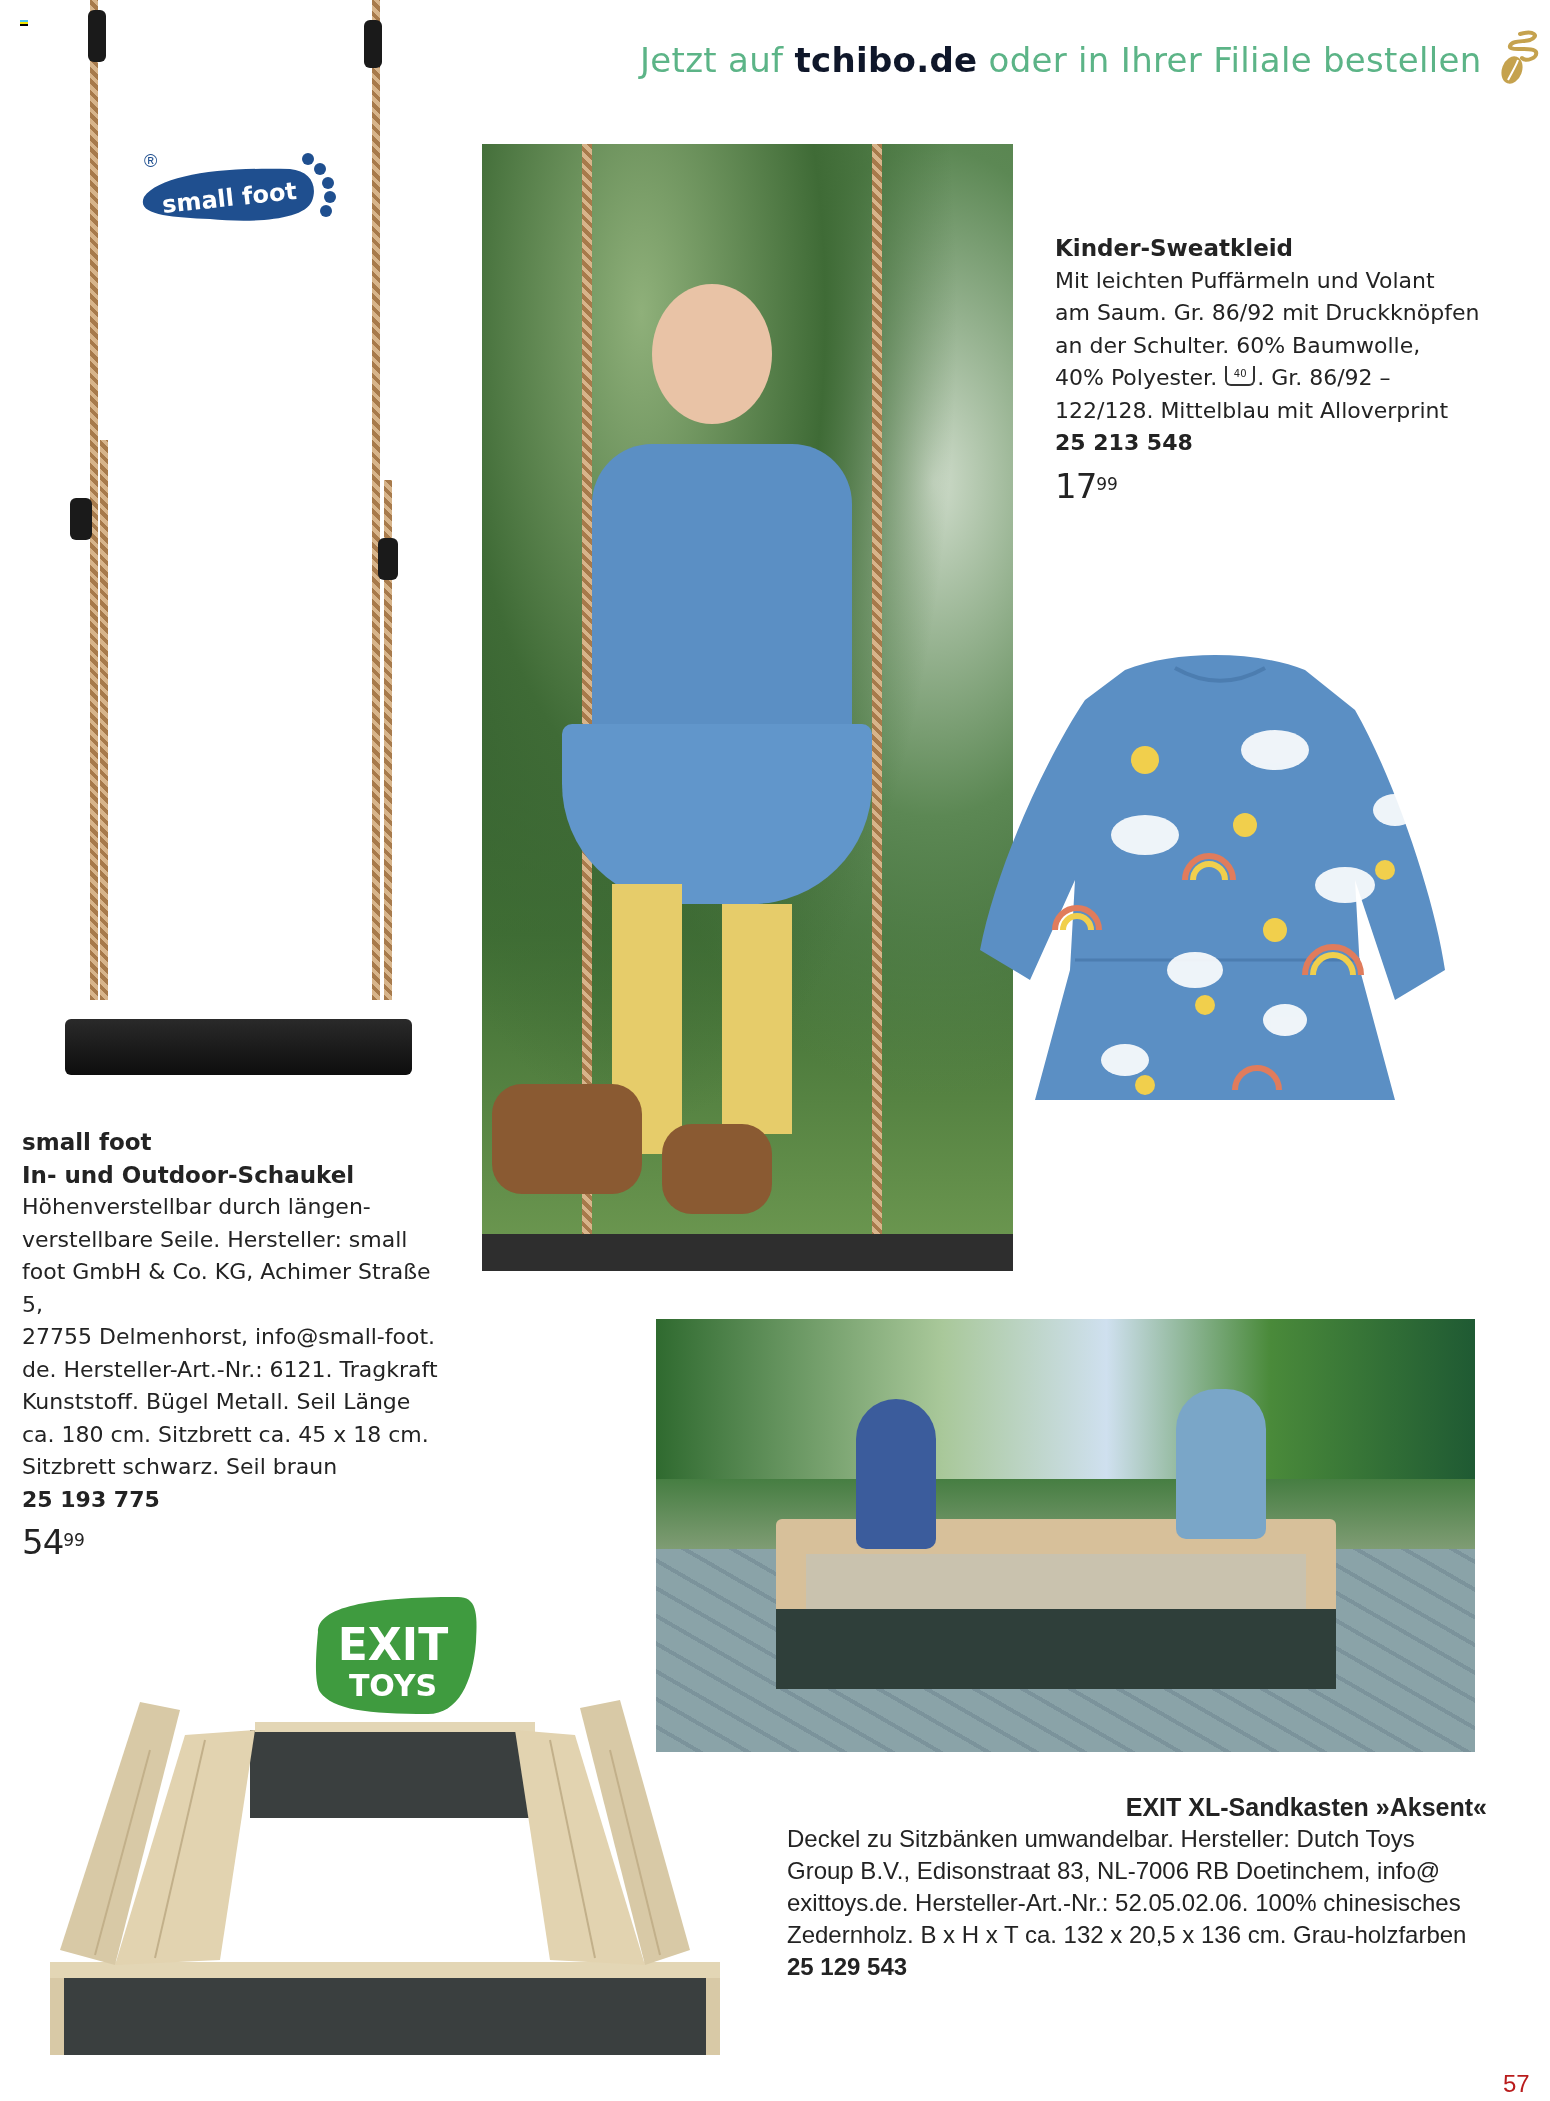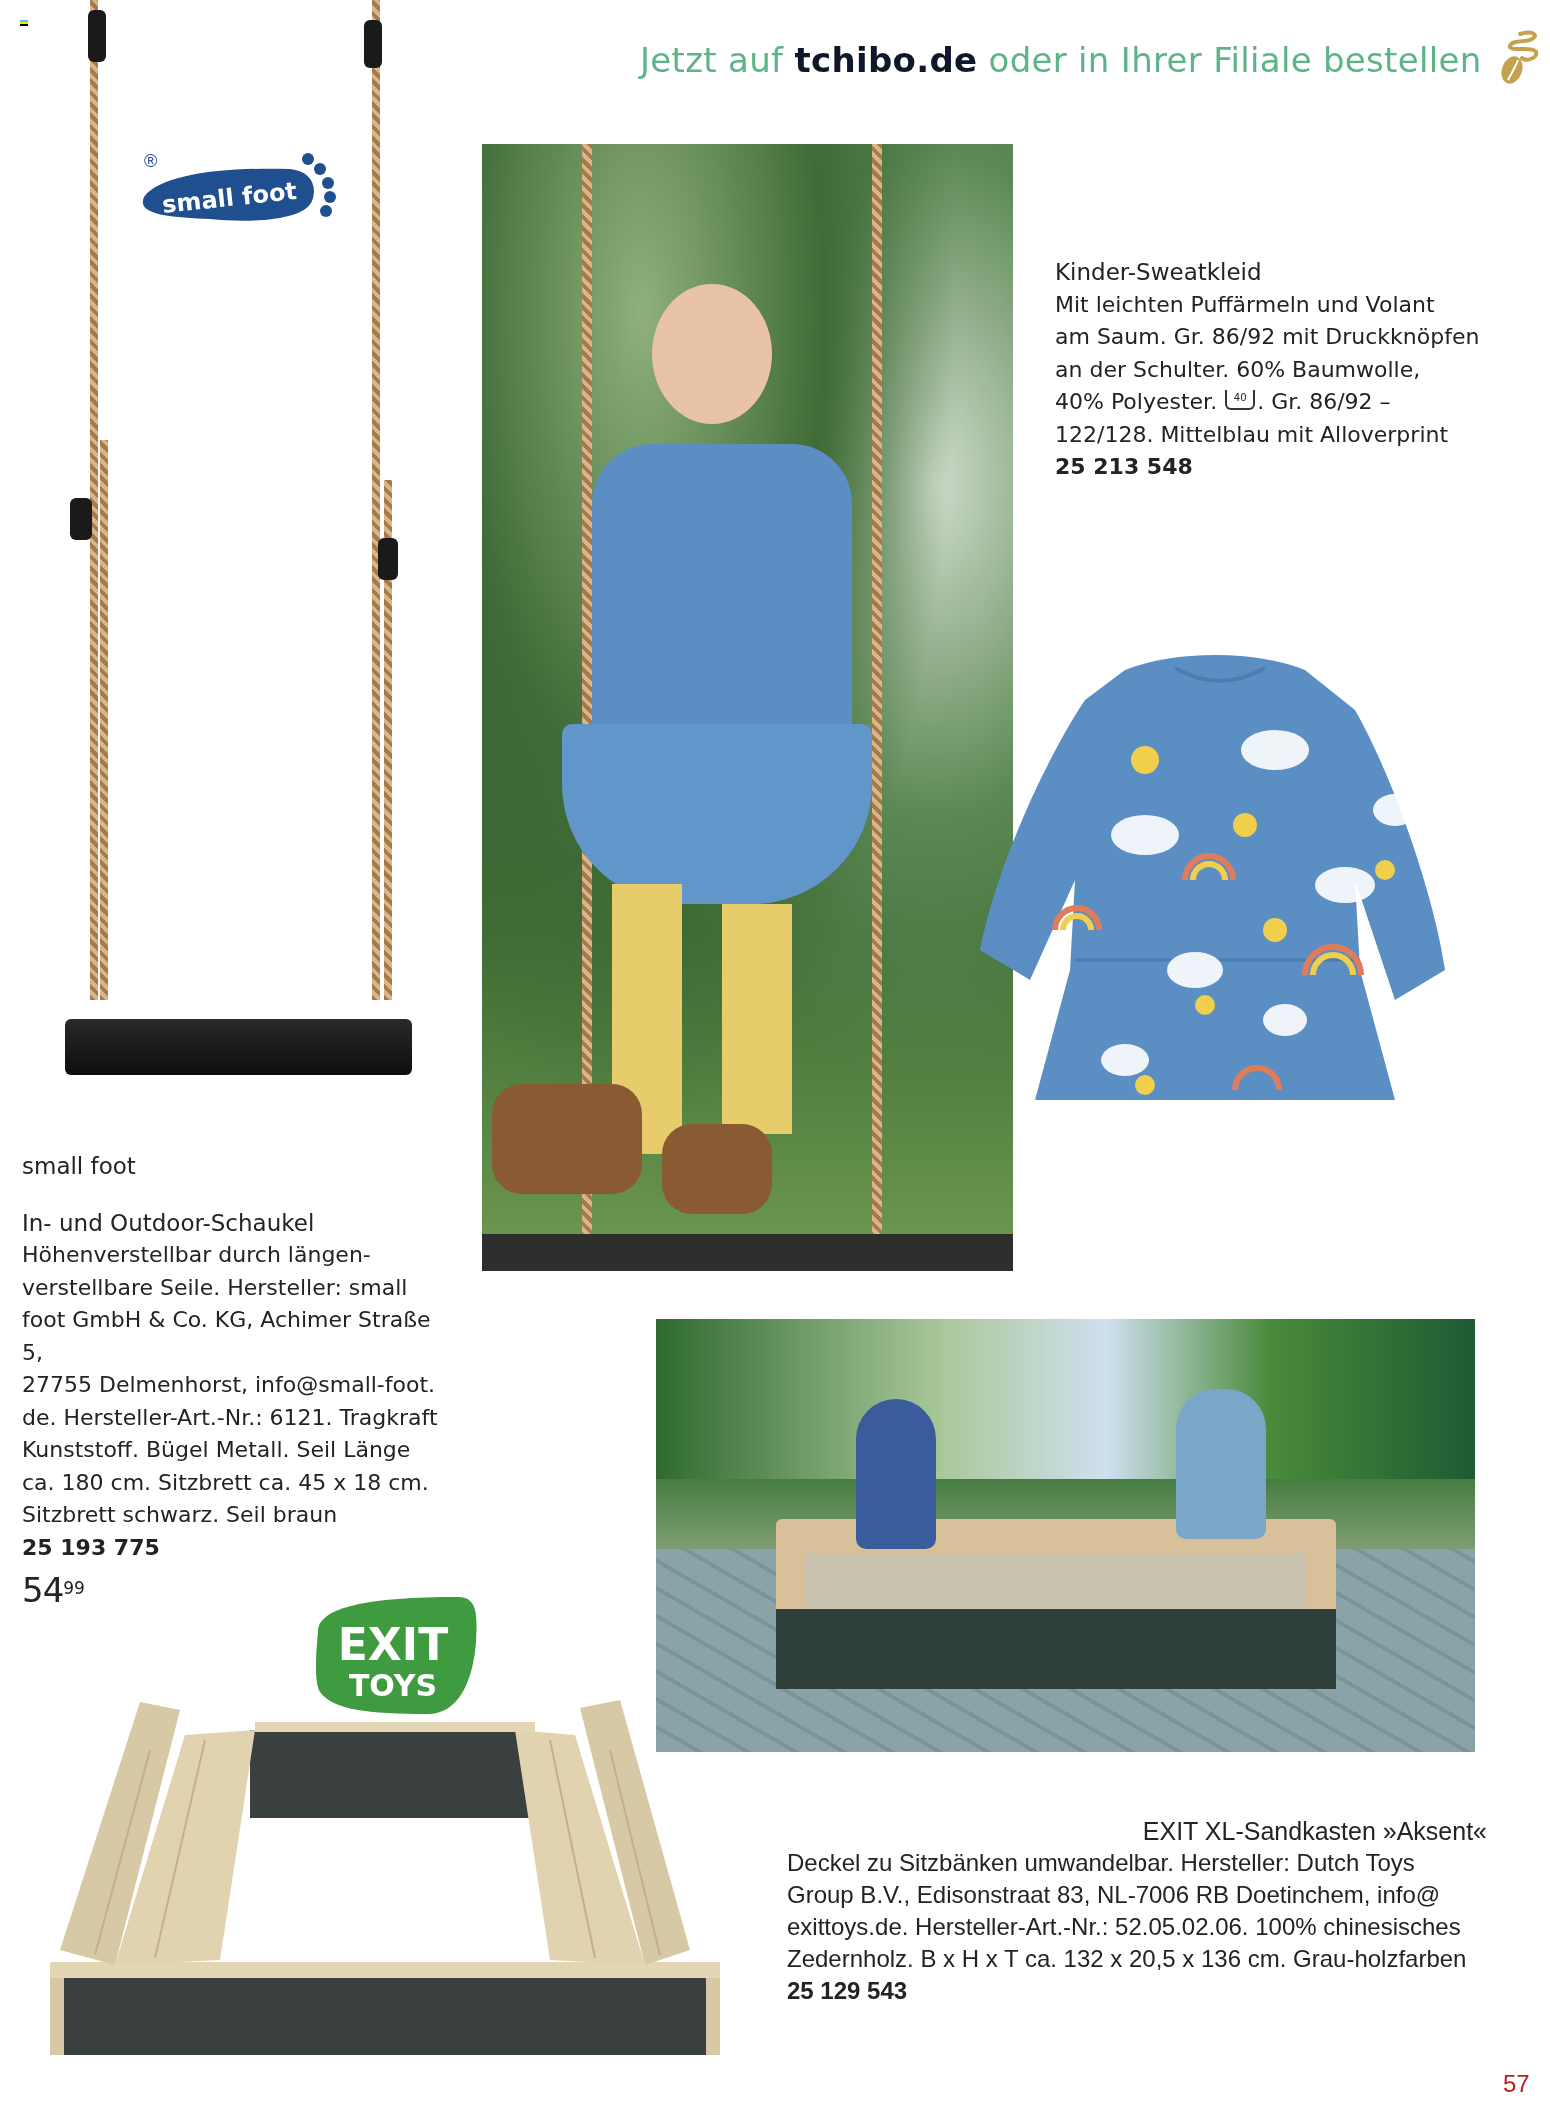--- a/index.html
+++ b/index.html
@@ -6,21 +6,21 @@
   body { width:1550px; height:2101px; position:relative; background:#ffffff; overflow:hidden;
          font-family:"Liberation Sans", sans-serif; color:#1e1e1e; }
   .abs { position:absolute; }
   .cmyk { left:20px; top:20px; width:8px; height:8px; }
   .cmyk i { display:block; height:2px; }
   .headline { left:640px; top:40px; font-size:34px; color:#5cb487; letter-spacing:0.3px; white-space:nowrap; font-family:"DejaVu Sans", sans-serif; }
   .headline b { font-weight:bold; color:#0f172a; }
   .tchibo-logo { left:1490px; top:28px; width:60px; height:60px; }
 
   .text-block { font-size:22px; line-height:32.5px; color:#232323; font-family:"DejaVu Sans", sans-serif; }
-  .text-block .title { font-weight:normal; font-size:23px;margin-top:24px; }
+  .text-block .title { font-weight:bold; font-size:23px; }
   .text-block .artnr { font-weight:bold; }
   .text-block .price { font-size:34px; line-height:40px; margin-top:6px; letter-spacing:-1px; }
   .text-block .price sup { font-size:17px; vertical-align:top; position:relative; top:-2px; letter-spacing:0; }
 
   .dress-text { left:1055px; top:232px; width:440px; }
   .swing-text { left:22px; top:1126px; width:430px; }
   .sandbox-text { left:787px; top:1791px; width:700px; font-family:"Liberation Sans", sans-serif; font-size:24px; line-height:32px; }
   .sandbox-text .title { font-size:25px;text-align:right; }
   .sandbox-text .price { font-size:36px; }
 
@@ -116,20 +116,21 @@
 </div>
 
 <div class="abs text-block dress-text">
   <div class="title">Kinder-Sweatkleid</div>
   <div>Mit leichten Puffärmeln und Volant</div>
   <div>am Saum. Gr. 86/92 mit Druckknöpfen</div>
   <div>an der Schulter. 60% Baumwolle,</div>
   <div><span>40% Polyester.</span><span class="wash-icon">40</span><span>. Gr. 86/92 –</span></div>
   <div>122/128. Mittelblau mit Alloverprint</div>
   <div class="artnr">25 213 548</div>
+  <div class="price"><span>17</span><sup>99</sup></div>
 </div>
 
 <svg class="abs dress-cutout" viewBox="0 0 475 470">
   <path d="M150 30 C200 10 280 10 330 30 L380 70 C420 140 460 260 470 330 L420 360 L380 240 L385 330 L420 460 L60 460 L95 330 L100 240 L55 340 L5 310 C20 230 70 120 110 60 Z" fill="#5b8fc4"></path>
   <path d="M100 320 L385 320" stroke="#4c7db0" stroke-width="3"></path>
   <path d="M200 28 C230 45 260 45 290 28" fill="none" stroke="#4c7db0" stroke-width="4"></path>
   <g fill="#ffffff" opacity="0.9">
     <ellipse cx="170" cy="195" rx="34" ry="20"></ellipse>
       <ellipse cx="300" cy="110" rx="34" ry="20"></ellipse>
     <ellipse cx="370" cy="245" rx="30" ry="18"></ellipse>

